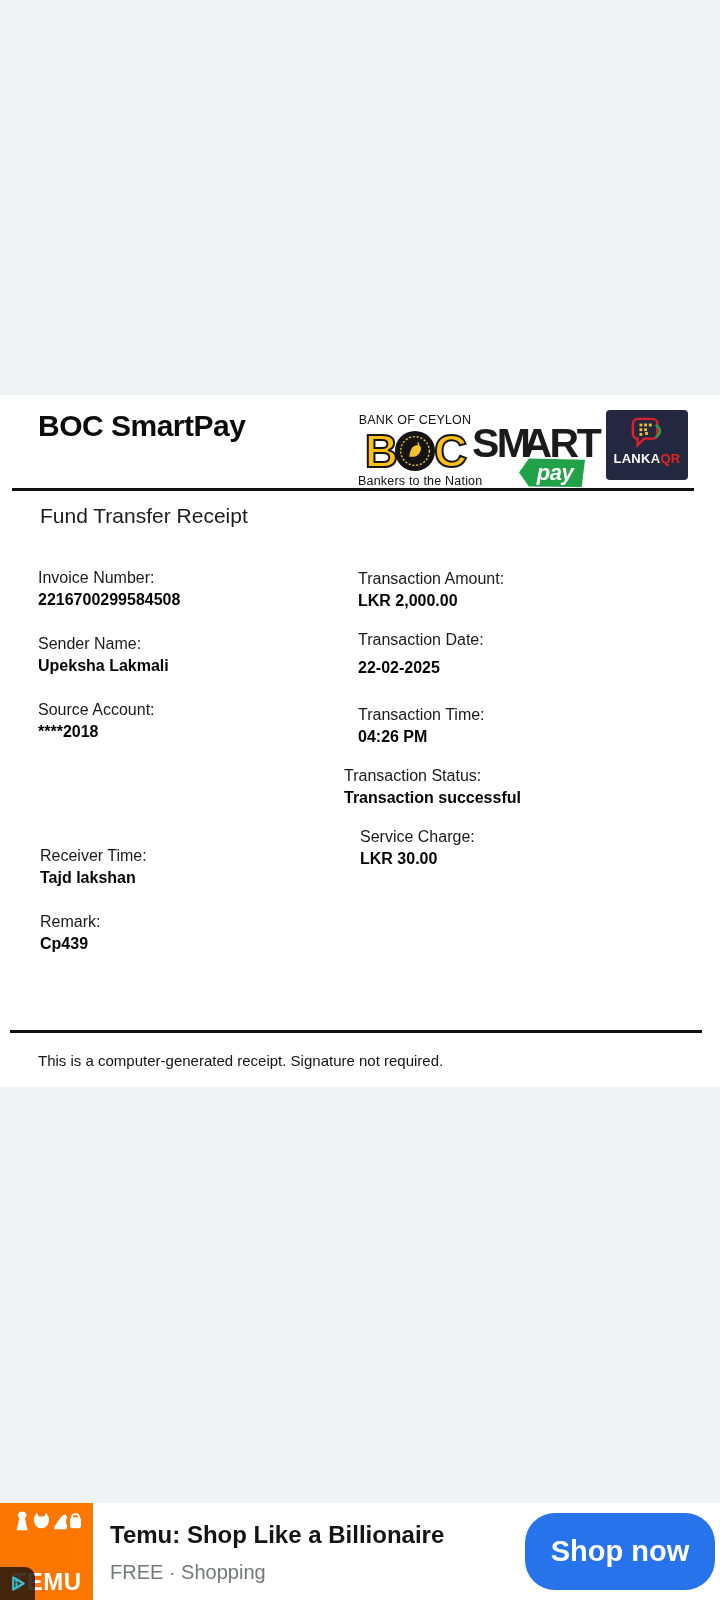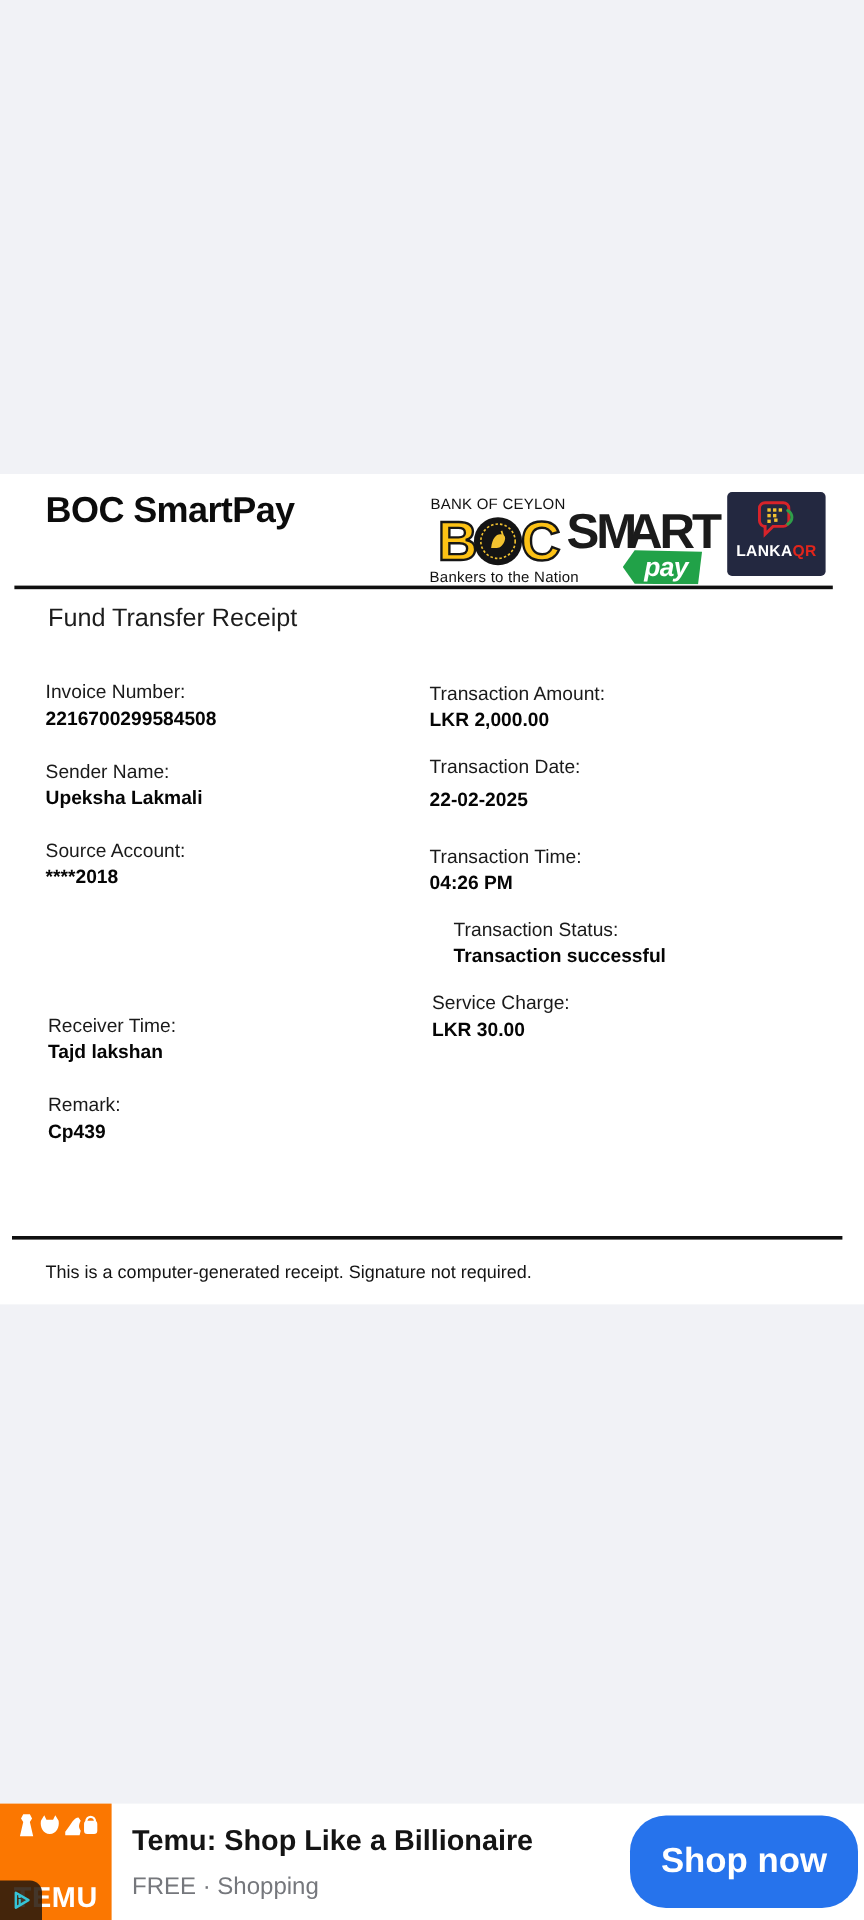--- a/index.html
+++ b/index.html
@@ -148,21 +148,21 @@
       <div class="fv">LKR 2,000.00</div>
     </div>
     <div class="fg" style="left:358px;top:235px">
       <div class="fl">Transaction Date:</div>
       <div class="fv gap8">22-02-2025</div>
     </div>
     <div class="fg" style="left:358px;top:310px">
       <div class="fl">Transaction Time:</div>
       <div class="fv">04:26 PM</div>
     </div>
-    <div class="fg" style="left:378px;top:371px">
+    <div class="fg" style="left:344px;top:371px">
       <div class="fl">Transaction Status:</div>
       <div class="fv">Transaction successful</div>
     </div>
     <div class="fg" style="left:360px;top:432px">
       <div class="fl">Service Charge:</div>
       <div class="fv">LKR 30.00</div>
     </div>
 
     <div class="rule rule2"></div>
     <p class="note">This is a computer-generated receipt. Signature not required.</p>

